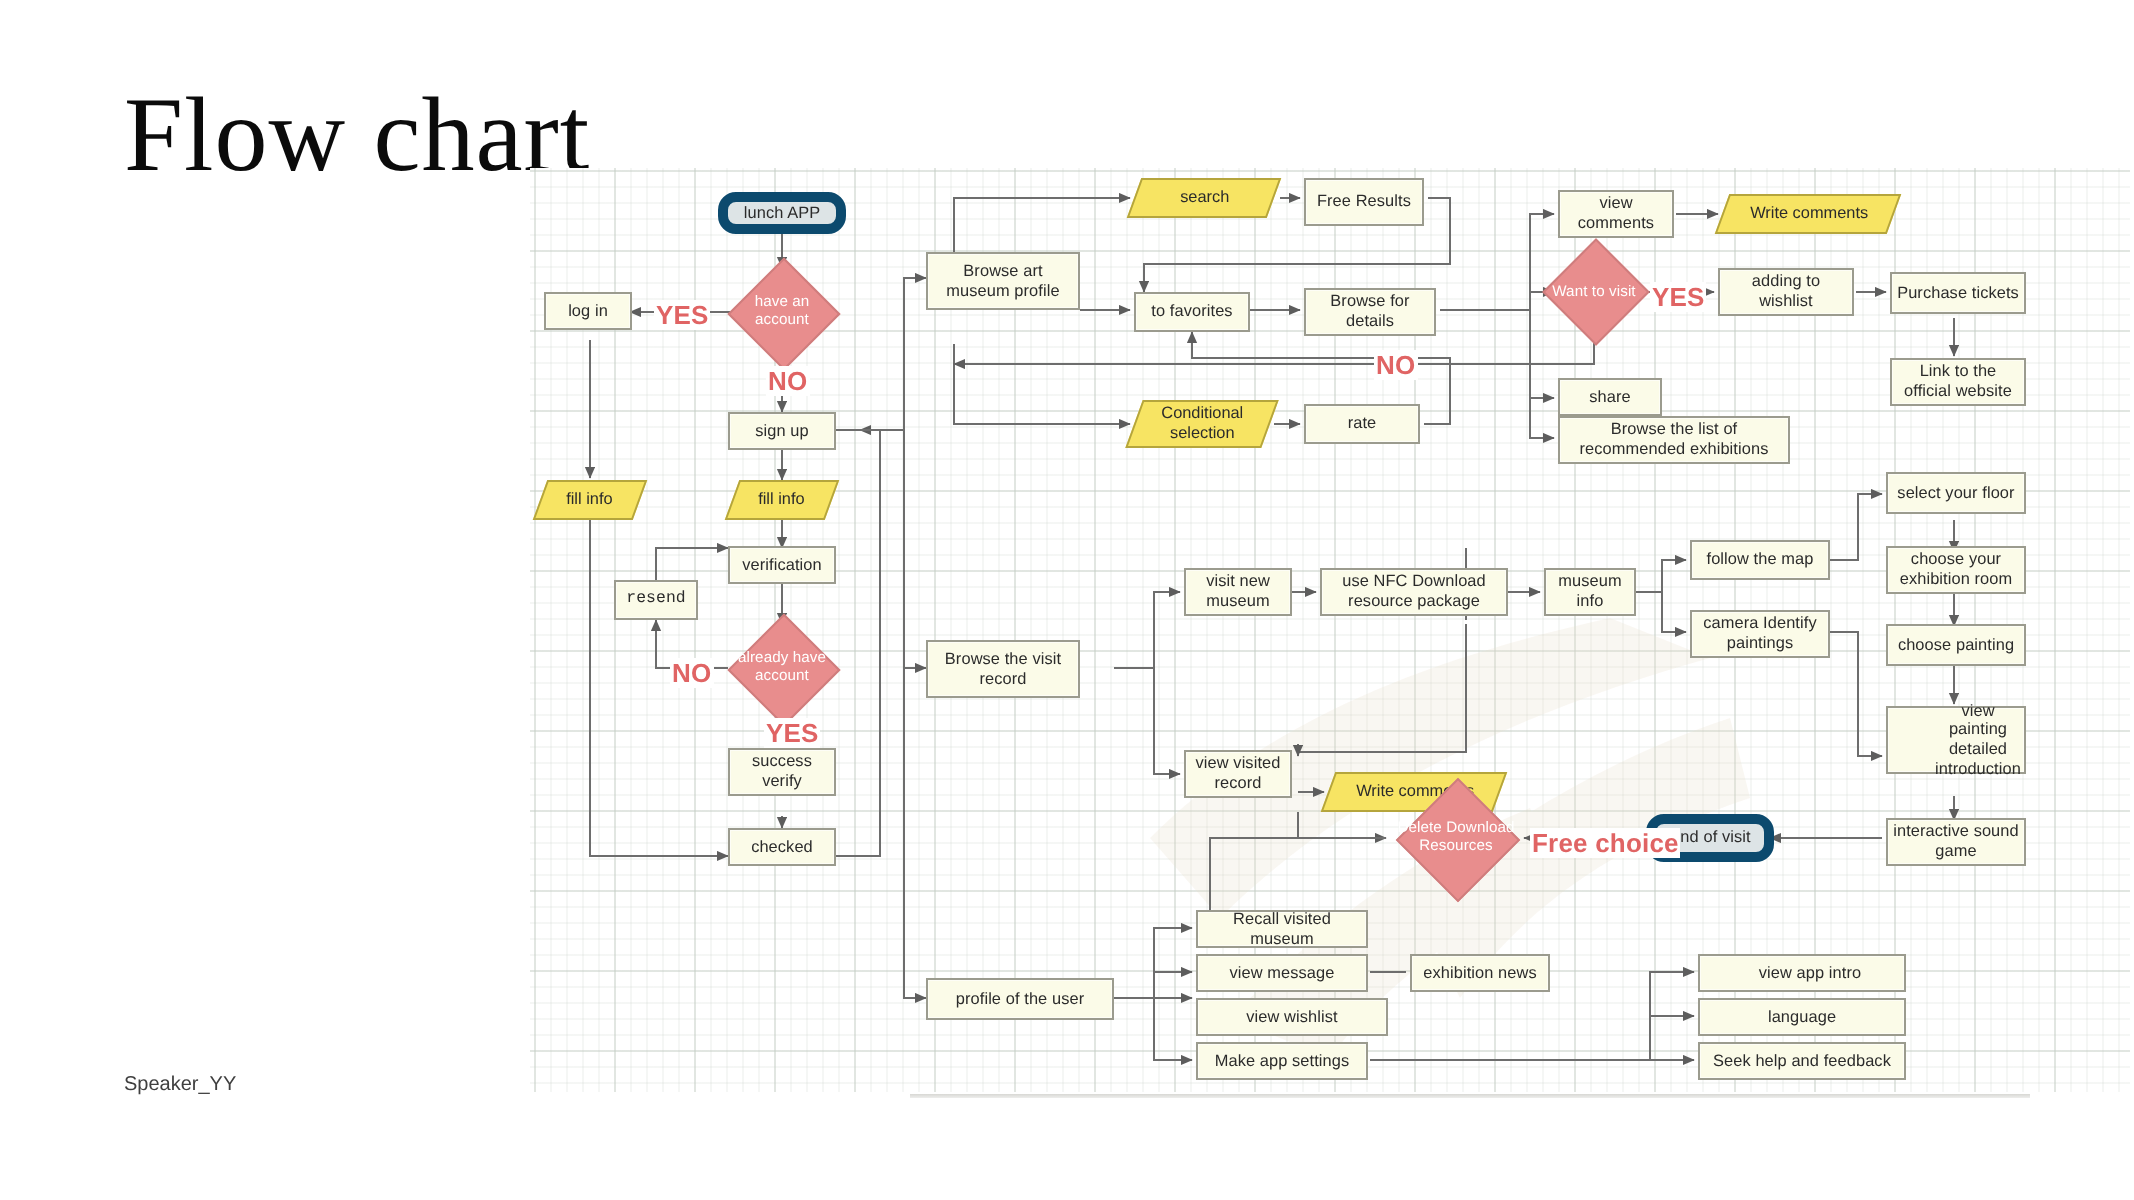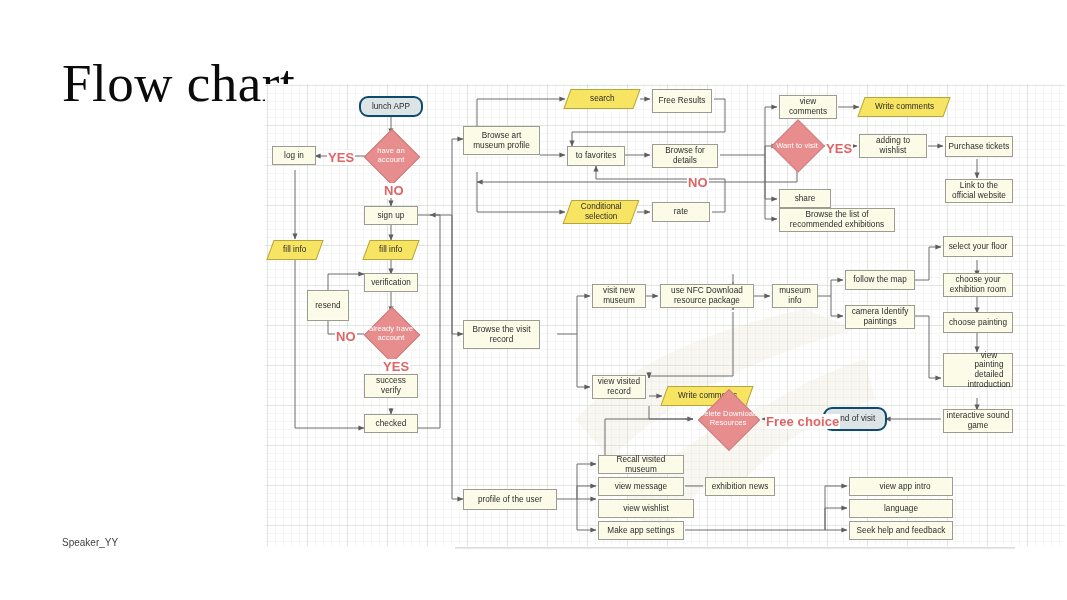--- a/index.html
+++ b/index.html
@@ -8,21 +8,20 @@
     font-family:"Liberation Sans", sans-serif;position:relative;
   }
   #slide{position:absolute;inset:0;background:#ffffff;}
 
   
   #title{
     position:absolute;left:62px;top:38px;
     font-family:"Liberation Serif", serif;
     font-size:53px;line-height:60px;color:#0b0b0b;letter-spacing:.5px;
     white-space:nowrap;
-    margin-top:15px;
   }
   #speaker{
     position:absolute;left:62px;top:537px;
     font-size:10px;color:#3f3f3f;white-space:nowrap;
   }
   #footline{
     position:absolute;left:455px;top:547px;width:560px;height:2px;
     background:linear-gradient(to bottom,#d8d8d4,#eeeeec);
   }
 
@@ -54,21 +53,21 @@
     display:flex;align-items:center;justify-content:center;text-align:center;
     font-size:8.2px;line-height:9.6px;color:#2b2b2b;
     letter-spacing:.05px;
     padding:1px 2px;
   }
   .proc{
     background:#fbfbe8;border:1px solid #9b9b8e;
     box-shadow:0 0 0 .5px rgba(255,255,255,.6) inset;
   }
   .term{
-    background:#dde4e6;border:2px solid #0c4a6e;border-radius:9px;
+    background:#dde4e6;border:5px solid #0c4a6e;border-radius:9px;
   }
   .dia-wrap{position:absolute;}
   .dia{
     position:absolute;inset:0;background:#e88d8d;
     border:1px solid #cf7d7d;
     transform:rotate(45deg);
   }
   .dia-txt{
     position:absolute;inset:0;display:flex;align-items:center;justify-content:center;
     text-align:center;color:#ffffff;font-size:7.6px;line-height:8.6px;
@@ -249,21 +248,21 @@
     </div>
 
     <div class="node proc" style="left:99px;top:122px;width:54px;height:19px;">sign up</div>
 
     <div class="par" style="left:101px;top:156px;width:50px;height:20px;">
       <span>fill info</span>
     </div>
 
     <div class="node proc" style="left:99px;top:189px;width:54px;height:19px;">verification</div>
 
-    <div class="node proc" style="left:42px;top:206px;width:42px;height:31px;">resend</div>
+    <div class="node proc" style="left:42px;top:206px;width:42px;height:20px;font-family:Liberation Mono, monospace;">resend</div>
 
     <div class="dia-wrap" style="left:98px;top:228px;width:56px;height:44px;">
       <div class="dia" style="left:9px;top:3px;width:38px;height:38px;"></div>
       <div class="dia-txt">already have account</div>
     </div>
 
     <div class="node proc" style="left:99px;top:290px;width:54px;height:24px;">success verify</div>
 
     <div class="node proc" style="left:99px;top:330px;width:54px;height:19px;">checked</div>
 

